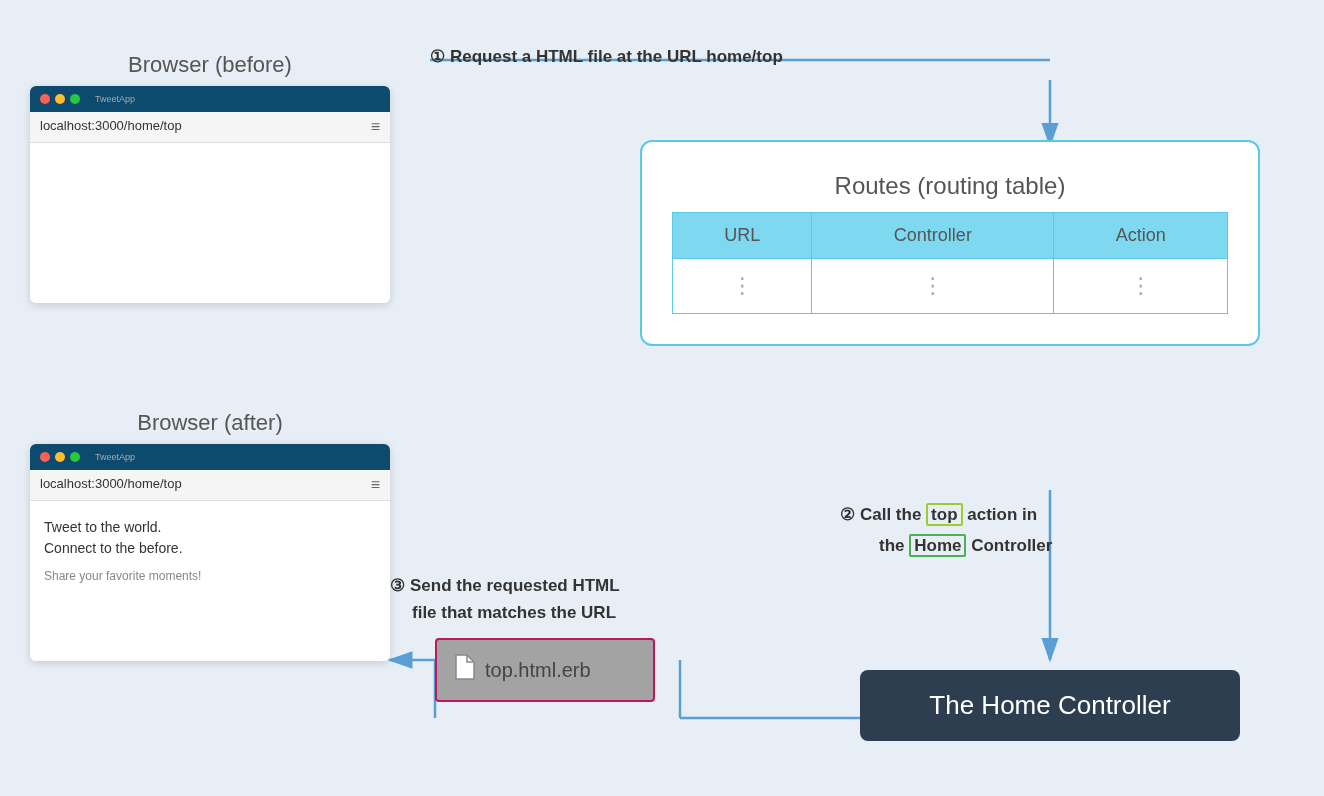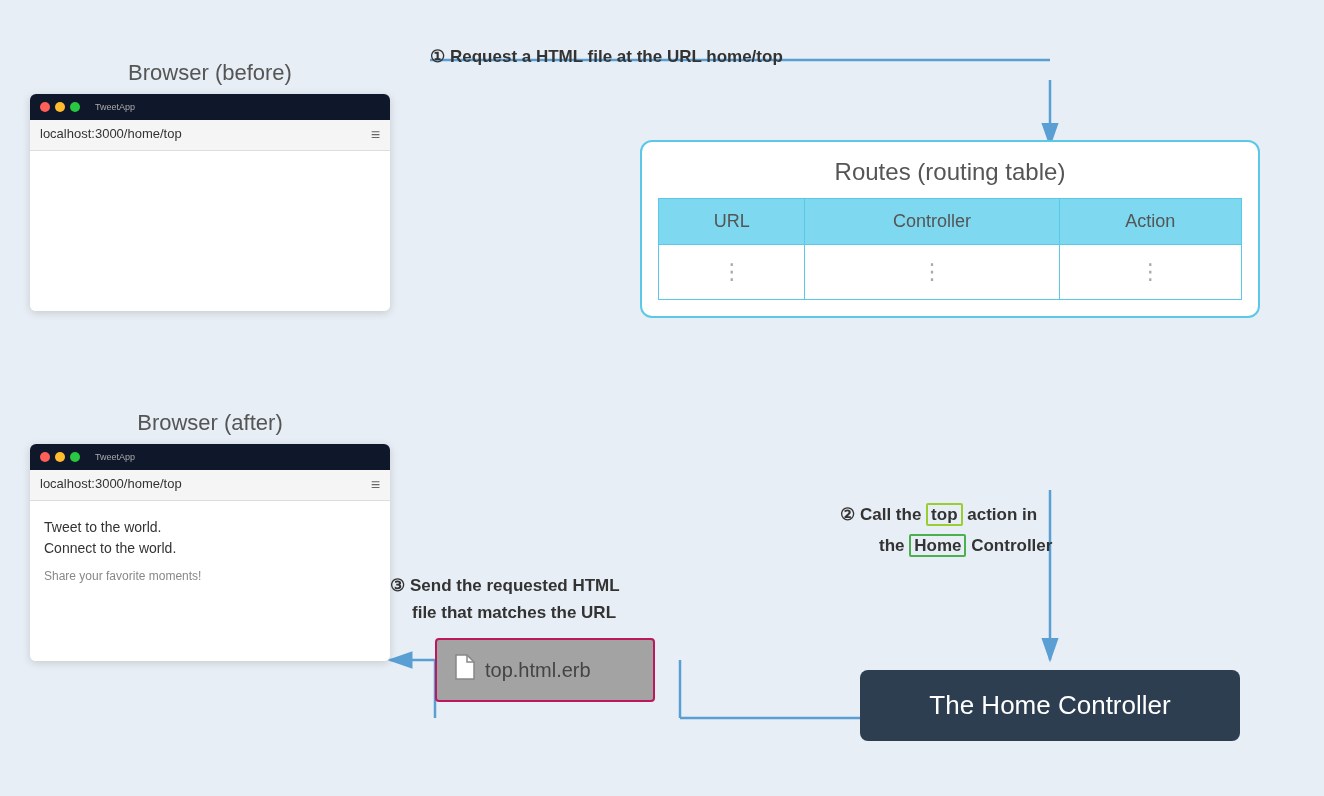--- a/index.html
+++ b/index.html
@@ -14,42 +14,42 @@
 
     .diagram-container {
       position: relative;
       width: 1324px;
       height: 796px;
     }
 
     
     .browser-before {
       position: absolute;
-      top: 60px;
+      top: 52px;
       left: 30px;
       width: 360px;
     }
 
     .browser-label {
       text-align: center;
       font-size: 22px;
       color: #555;
       margin-bottom: 8px;
       font-weight: 400;
     }
 
     .browser-window {
       border-radius: 6px;
       overflow: hidden;
       box-shadow: 0 2px 8px rgba(0,0,0,0.15);
       background: #fff;
     }
 
     .browser-titlebar {
-      background: #0f172a;
+      background: #0c4a6e;
       padding: 8px 10px;
       display: flex;
       align-items: center;
       gap: 5px;
     }
 
     .browser-dot {
       width: 10px;
       height: 10px;
       border-radius: 50%;
@@ -117,21 +117,21 @@
 
     
     .routes-box {
       position: absolute;
       top: 140px;
       left: 640px;
       width: 620px;
       background: #fff;
       border: 2px solid #5bc8e8;
       border-radius: 12px;
-      padding: 16px;
+      padding: 30px;
     }
 
     .routes-title {
       text-align: center;
       font-size: 24px;
       color: #555;
       margin-bottom: 12px;
     }
 
     .routes-table {
@@ -313,21 +313,21 @@
         <span class="browser-dot dot-green"></span>
         <span class="browser-titlebar-text">TweetApp</span>
       </div>
       <div class="browser-addressbar">
         <span class="browser-url">localhost:3000/home/top</span>
         <span class="browser-menu-icon">≡</span>
       </div>
       <div class="browser-content-after">
         <div class="tweet-heading">
           <span>Tweet to the world.</span><br>
-          <span>Connect to the world.</span>
+          <span>Connect to the before.</span>
         </div>
         <div class="tweet-sub">Share your favorite moments!</div>
       </div>
     </div>
   </div>
 
   <div class="step-label step-1">
     <span>①</span><strong><span> Request a HTML file at the URL home/top</span></strong>
   </div>
 

